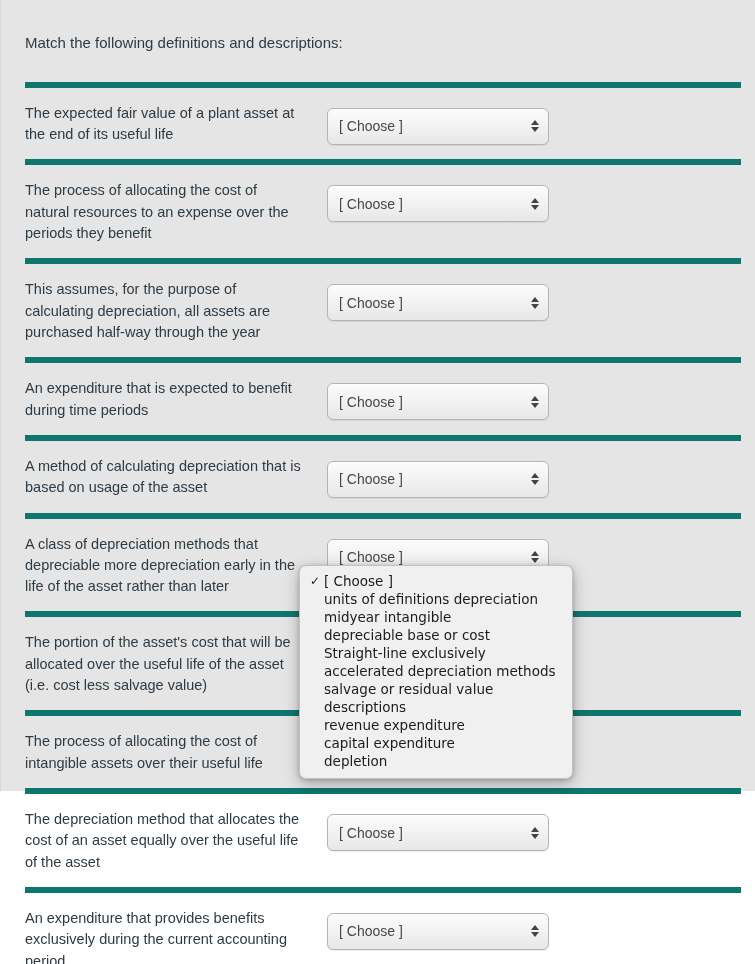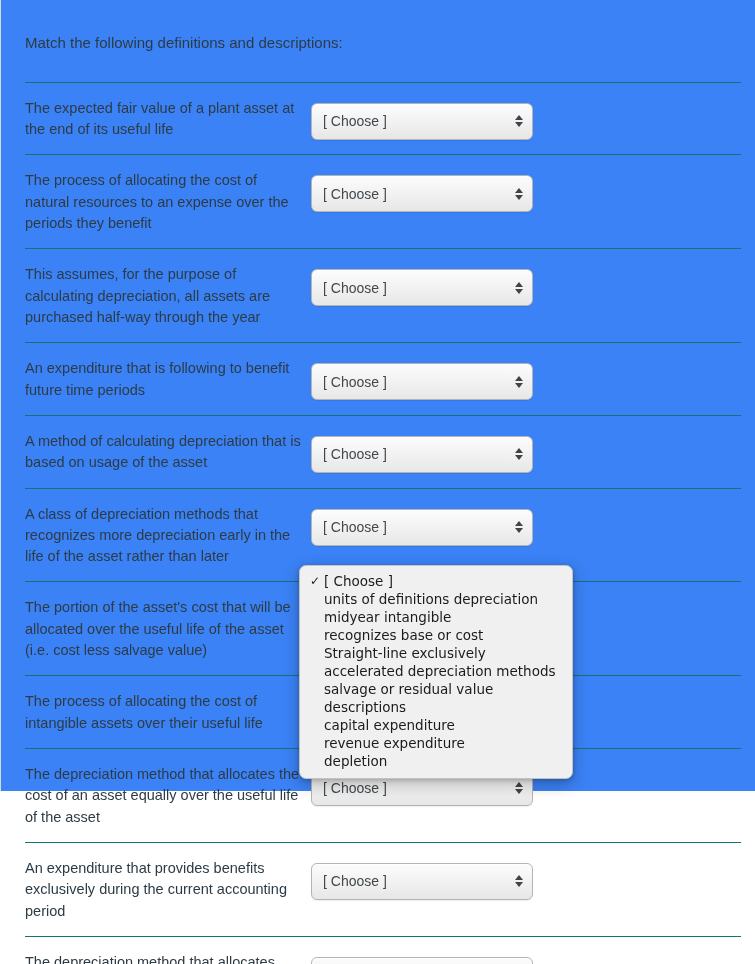--- a/index.html
+++ b/index.html
@@ -16,46 +16,47 @@
     position: relative;
   }
 
   .quiz-page {
     position: absolute;
     left: 0; top: 0;
     width: 755px;
     height: 791px;
     box-sizing: border-box;
     border-left: 1px solid #d6d9db;
-    background: #3b82f6;
+    background: #e5e5e5;
   }
 
   .prompt {
     font-size: 15px;
     line-height: 1.45;
     color: #2d3b45;
     padding: 32px 0 0 24px;
     margin: 0 0 28px 0;
     font-weight: 400;
   }
 
   .match-list {
     margin: 0;
     padding: 0;
     list-style: none;
   }
 
   .match-row {
     display: flex;
     align-items: flex-start;
-    border-top: 1px solid #0f766e;
+    border-top: 6px solid #0f766e;
     padding: 14px 0 14px 0;
     margin: 0 14px 0 24px;
     min-height: 56px;
     box-sizing: border-box;
+    gap: 16px;
   }
 
   .row-text {
     width: 286px;
     flex: 0 0 286px;
     font-size: 14.5px;
     line-height: 1.47;
     color: #2d3b45;
     padding-right: 6px;
     box-sizing: border-box;
@@ -187,21 +188,21 @@
           <div class="fake-select">
             <span class="select-label">[ Choose ]</span>
             <span class="select-arrows">
               <span class="tri up"></span>
               <span class="tri down"></span>
             </span>
           </div>
         </div>
       </li>
       <li class="match-row">
-        <div class="row-text">An expenditure that is following to benefit future time periods</div>
+        <div class="row-text">An expenditure that is expected to benefit during time periods</div>
         <div class="row-select-wrap">
           <div class="fake-select">
             <span class="select-label">[ Choose ]</span>
             <span class="select-arrows">
               <span class="tri up"></span>
               <span class="tri down"></span>
             </span>
           </div>
         </div>
       </li>
@@ -211,21 +212,21 @@
           <div class="fake-select">
             <span class="select-label">[ Choose ]</span>
             <span class="select-arrows">
               <span class="tri up"></span>
               <span class="tri down"></span>
             </span>
           </div>
         </div>
       </li>
       <li class="match-row">
-        <div class="row-text">A class of depreciation methods that recognizes more depreciation early in the life of the asset rather than later</div>
+        <div class="row-text">A class of depreciation methods that depreciable more depreciation early in the life of the asset rather than later</div>
         <div class="row-select-wrap">
           <div class="fake-select">
             <span class="select-label">[ Choose ]</span>
             <span class="select-arrows">
               <span class="tri up"></span>
               <span class="tri down"></span>
             </span>
           </div>
         </div>
       </li>
@@ -293,45 +294,45 @@
       <div class="dropdown-option">
         <span class="check"></span>
         <span class="opt-label">units of definitions depreciation</span>
       </div>
       <div class="dropdown-option">
         <span class="check"></span>
         <span class="opt-label">midyear intangible</span>
       </div>
       <div class="dropdown-option">
         <span class="check"></span>
-        <span class="opt-label">recognizes base or cost</span>
+        <span class="opt-label">depreciable base or cost</span>
       </div>
       <div class="dropdown-option">
         <span class="check"></span>
         <span class="opt-label">Straight-line exclusively</span>
       </div>
       <div class="dropdown-option">
         <span class="check"></span>
         <span class="opt-label">accelerated depreciation methods</span>
       </div>
       <div class="dropdown-option">
         <span class="check"></span>
         <span class="opt-label">salvage or residual value</span>
       </div>
       <div class="dropdown-option">
         <span class="check"></span>
         <span class="opt-label">descriptions</span>
       </div>
       <div class="dropdown-option">
         <span class="check"></span>
+        <span class="opt-label">revenue expenditure</span>
+      </div>
+      <div class="dropdown-option">
+        <span class="check"></span>
         <span class="opt-label">capital expenditure</span>
       </div>
       <div class="dropdown-option">
         <span class="check"></span>
-        <span class="opt-label">revenue expenditure</span>
-      </div>
-      <div class="dropdown-option">
-        <span class="check"></span>
         <span class="opt-label">depletion</span>
       </div>
     </div>
 
 </div>
 
 </body></html>

